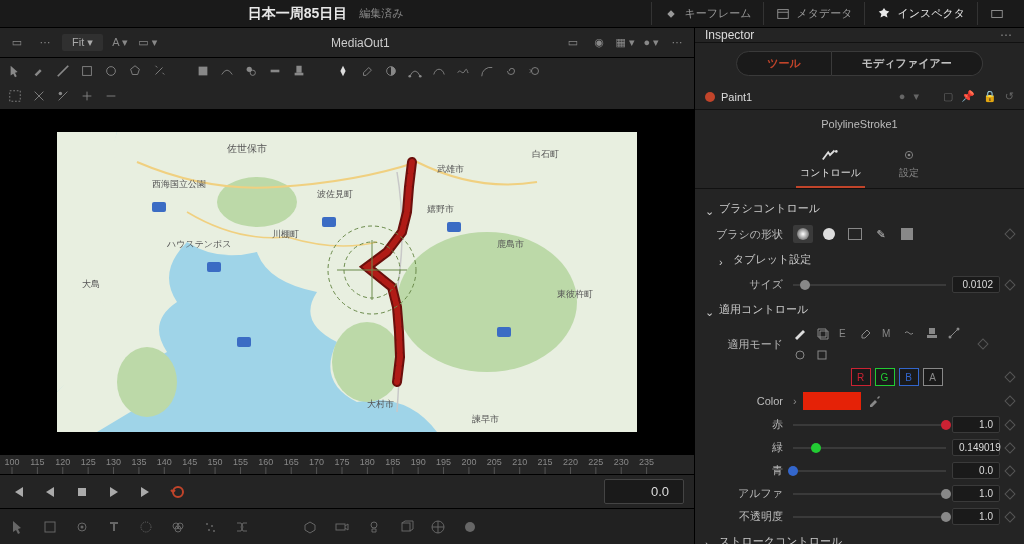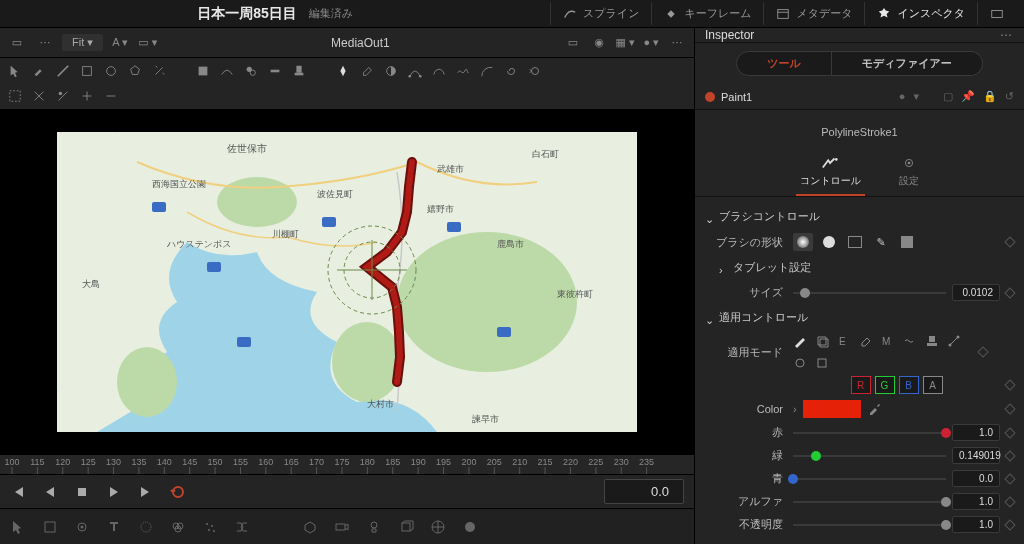--- a/index.html
+++ b/index.html
@@ -91,21 +91,21 @@
 .pill:first-child { border-radius: 14px 0 0 14px; }
 .pill:last-child { border-radius: 0 14px 14px 0; border-left: none; }
 .pill.active { color: #c1442a; }
 .node-row {
   display: flex; align-items: center; padding: 6px 10px; gap: 6px;
   border-bottom: 1px solid #111;
 }
 .node-dot { width: 10px; height: 10px; border-radius: 50%; background: #c1442a; }
 .node-name { color: #ddd; flex: 1; }
 .node-icons { display: flex; gap: 8px; color: #666; }
-.stroke-name { text-align: center; padding: 8px 0; color: #bbb; margin-top: 8px; }
+.stroke-name { text-align: center; padding: 8px 0; color: #bbb; }
 .mode-tabs {
   display: flex; justify-content: center; gap: 30px; padding: 4px 0 0;
   border-bottom: 1px solid #111;
 }
 .mode-tab { padding: 6px 4px; color: #888; cursor: pointer; border-bottom: 2px solid transparent;
   display: flex; flex-direction: column; align-items: center; gap: 4px; font-size: 10px; }
 .mode-tab.active { color: #ddd; border-bottom-color: #c1442a; }
 .mode-tab svg { width: 18px; height: 14px; fill: currentColor; }
 .panel { padding: 6px 0; }
 .section-head {
@@ -158,26 +158,20 @@
 </style>
 </head>
 <body>
 
 <div class="topbar">
   <div class="center">
     <span class="title">日本一周85日目</span>
     <span class="subtitle">編集済み</span>
   </div>
   <div class="right">
-    <div class="top-tab">
-      <svg class="ic" viewBox="0 0 16 16">
-          <path d="M2 12 Q6 2 14 6" stroke="currentColor" fill="none" stroke-width="1.5"></path>
-        </svg>
-      <span>スプライン</span>
-    </div>
     <div class="top-tab">
       <svg class="ic" viewBox="0 0 16 16">
           <rect x="5" y="5" width="6" height="6" transform="rotate(45 8 8)"></rect>
         </svg>
       <span>キーフレーム</span>
     </div>
     <div class="top-tab">
       <svg class="ic" viewBox="0 0 16 16">
           <rect x="2" y="3" width="12" height="10" fill="none" stroke="currentColor"></rect>
           <path d="M2 6h12" stroke="currentColor"></path>

